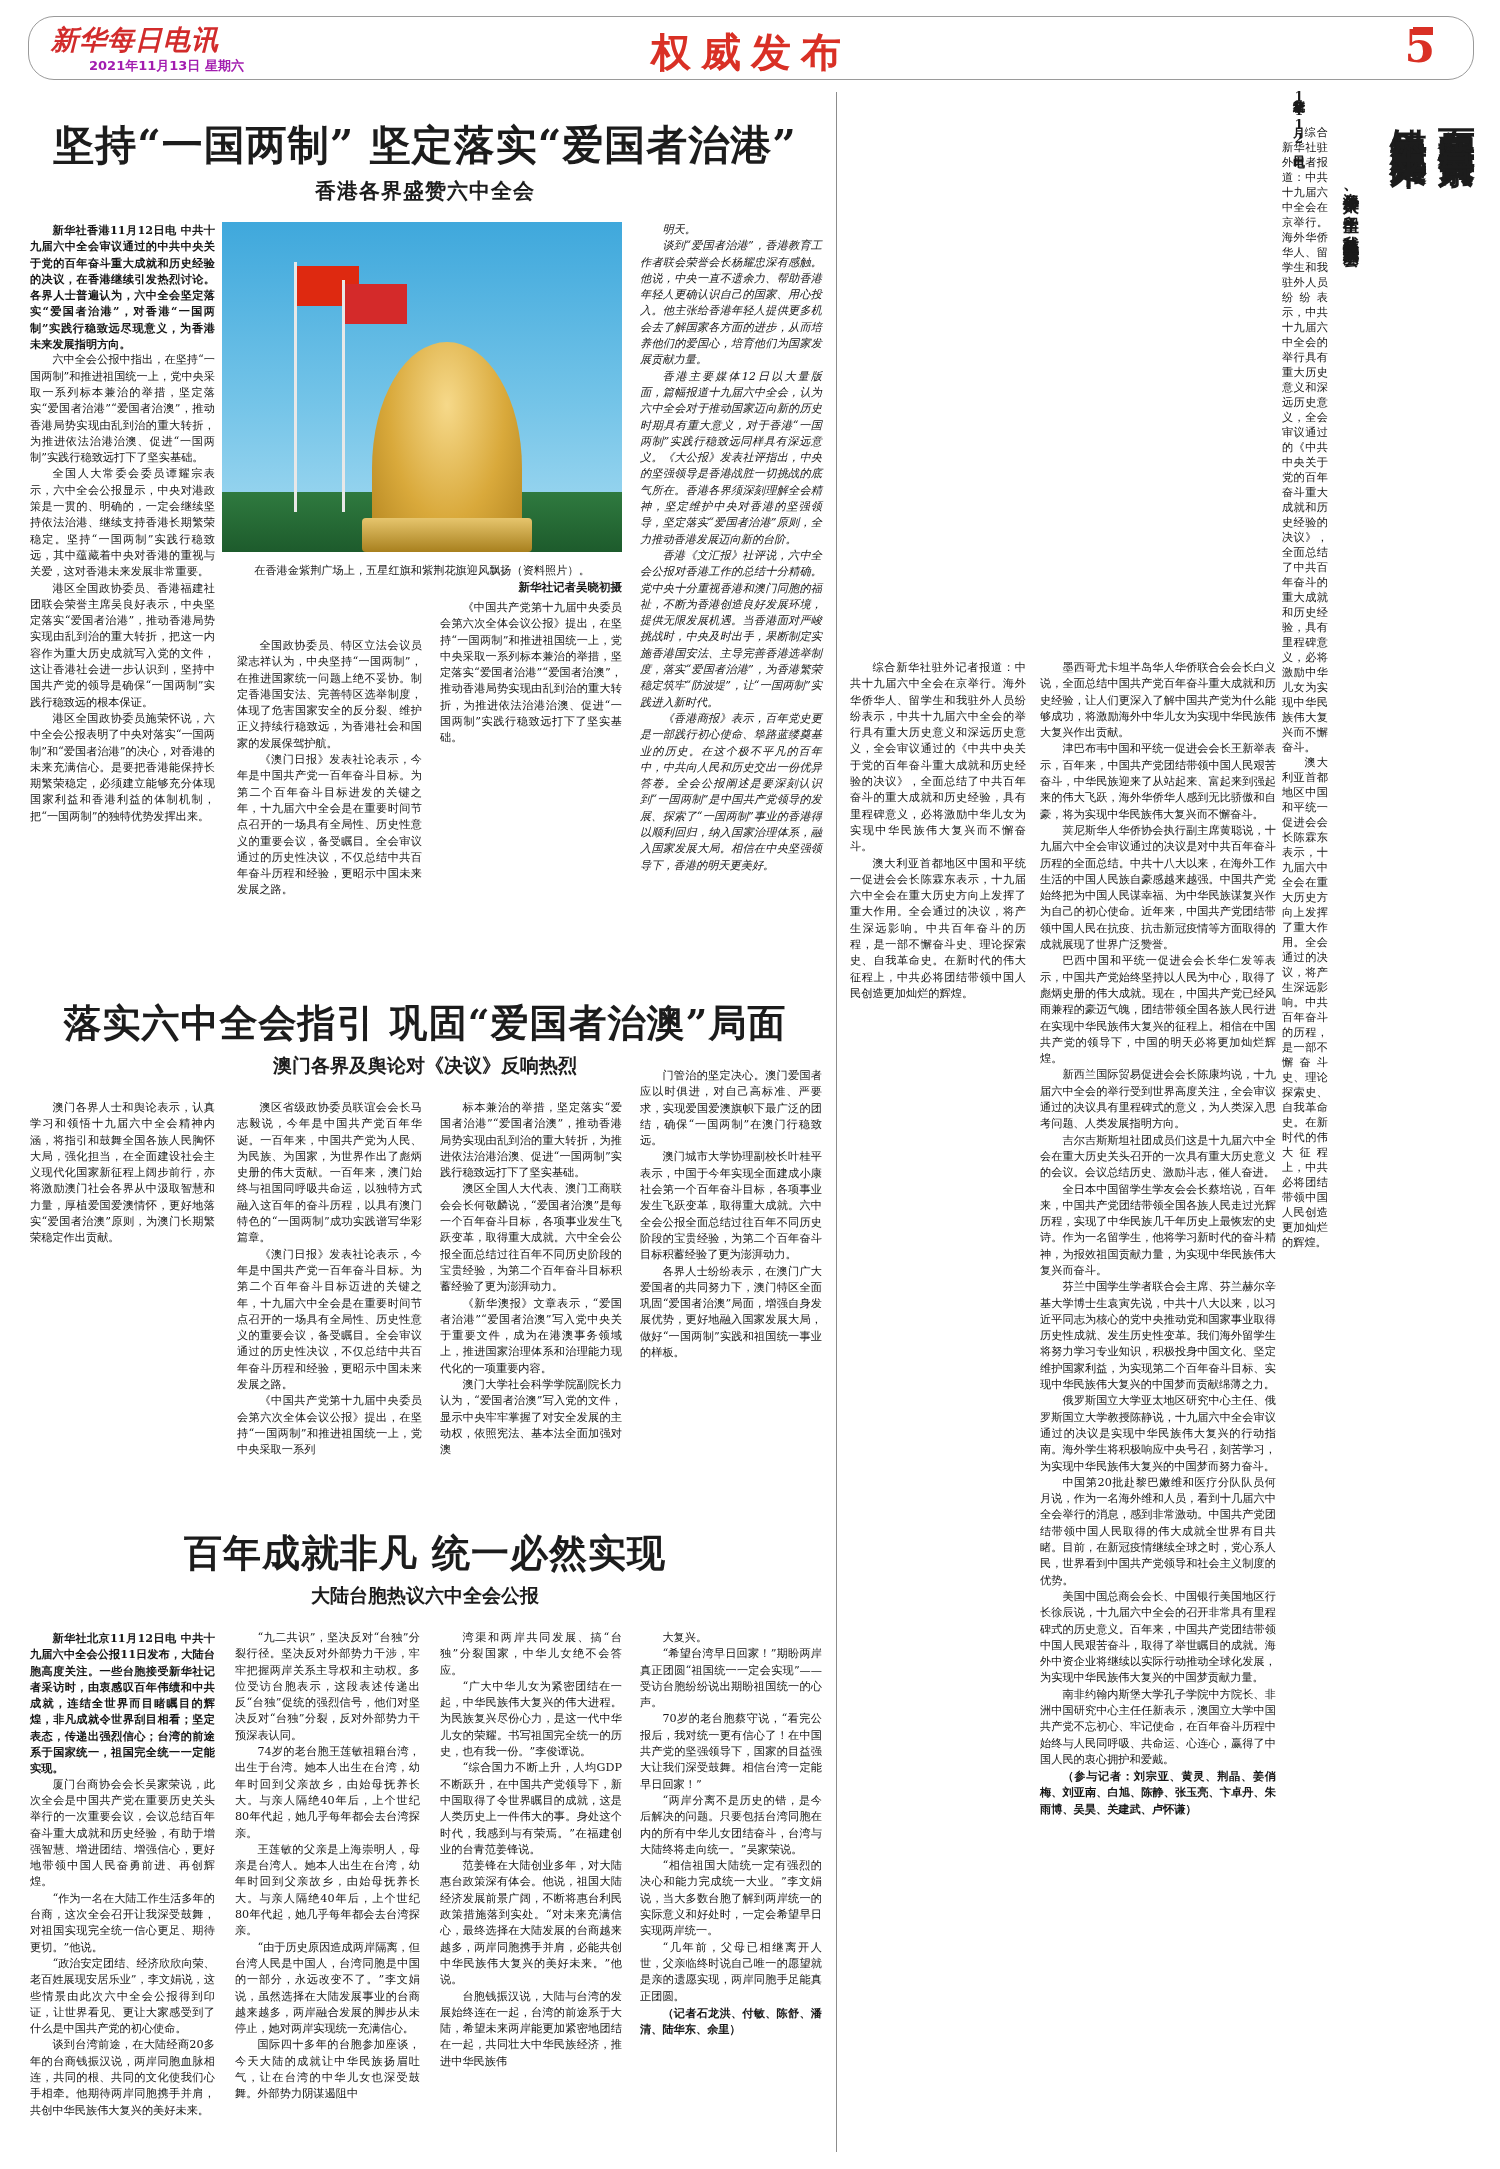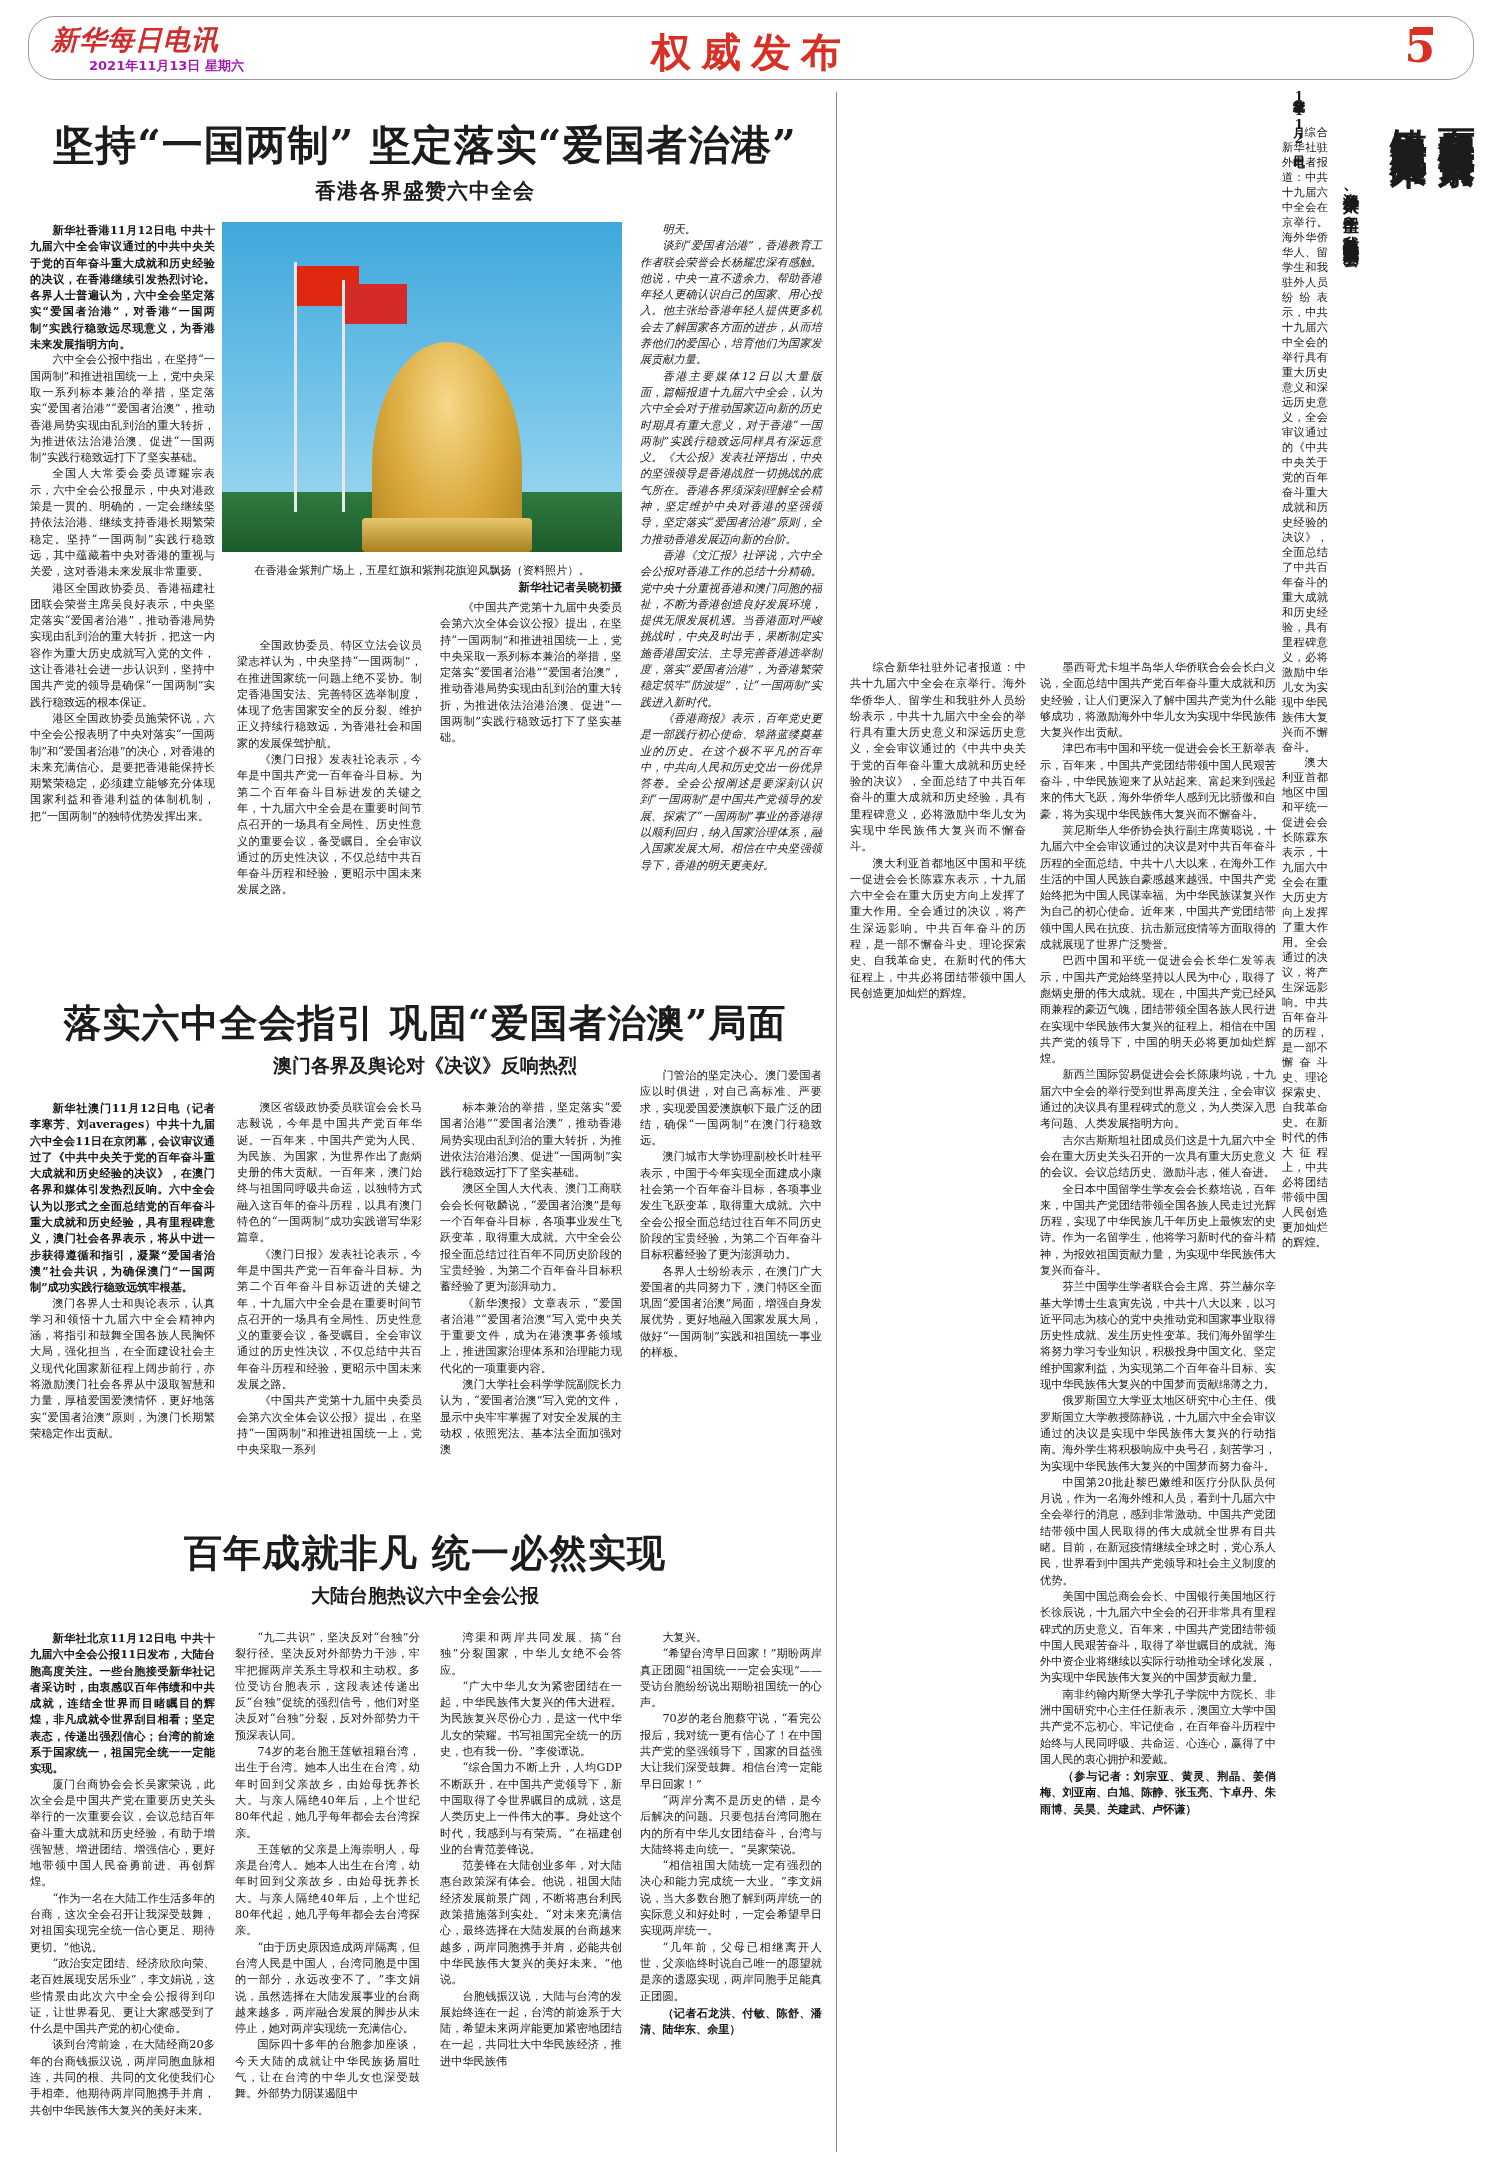--- a/index.html
+++ b/index.html
@@ -112,21 +112,20 @@
     <p>谈到“爱国者治港”，香港教育工作者联会荣誉会长杨耀忠深有感触。他说，中央一直不遗余力、帮助香港年轻人更确认识自己的国家、用心投入。他主张给香港年轻人提供更多机会去了解国家各方面的进步，从而培养他们的爱国心，培育他们为国家发展贡献力量。</p>
     <p>香港主要媒体12日以大量版面，篇幅报道十九届六中全会，认为六中全会对于推动国家迈向新的历史时期具有重大意义，对于香港“一国两制”实践行稳致远同样具有深远意义。《大公报》发表社评指出，中央的坚强领导是香港战胜一切挑战的底气所在。香港各界须深刻理解全会精神，坚定维护中央对香港的坚强领导，坚定落实“爱国者治港”原则，全力推动香港发展迈向新的台阶。</p>
     <p>香港《文汇报》社评说，六中全会公报对香港工作的总结十分精确。党中央十分重视香港和澳门同胞的福祉，不断为香港创造良好发展环境，提供无限发展机遇。当香港面对严峻挑战时，中央及时出手，果断制定实施香港国安法、主导完善香港选举制度，落实“爱国者治港”，为香港繁荣稳定筑牢“防波堤”，让“一国两制”实践进入新时代。</p>
     <p>《香港商报》表示，百年党史更是一部践行初心使命、筚路蓝缕奠基业的历史。在这个极不平凡的百年中，中共向人民和历史交出一份优异答卷。全会公报阐述是要深刻认识到“一国两制”是中国共产党领导的发展、探索了“一国两制”事业的香港得以顺利回归，纳入国家治理体系，融入国家发展大局。相信在中央坚强领导下，香港的明天更美好。</p>
   </div>
 
   <div class="hl-main h2-title">落实六中全会指引 巩固“爱国者治澳”局面</div>
   <div class="hl-main h2-sub">澳门各界及舆论对《决议》反响热烈</div>
 
   <div class="col" style="left:30px;top:1100px;width:185px;">
-    <p class="lead">新华社澳门11月12日电（记者李寒芳、刘averages）中共十九届六中全会11日在京闭幕，会议审议通过了《中共中央关于党的百年奋斗重大成就和历史经验的决议》，在澳门各界和媒体引发热烈反响。六中全会认为以形式之全面总结党的百年奋斗重大成就和历史经验，具有里程碑意义，澳门社会各界表示，将从中进一步获得遵循和指引，凝聚“爱国者治澳”社会共识，为确保澳门“一国两制”成功实践行稳致远筑牢根基。</p>
     <p>澳门各界人士和舆论表示，认真学习和领悟十九届六中全会精神内涵，将指引和鼓舞全国各族人民胸怀大局，强化担当，在全面建设社会主义现代化国家新征程上阔步前行，亦将激励澳门社会各界从中汲取智慧和力量，厚植爱国爱澳情怀，更好地落实“爱国者治澳”原则，为澳门长期繁荣稳定作出贡献。</p>
   </div>
   <div class="col" style="left:237px;top:1100px;width:185px;">
     <p>澳区省级政协委员联谊会会长马志毅说，今年是中国共产党百年华诞。一百年来，中国共产党为人民、为民族、为国家，为世界作出了彪炳史册的伟大贡献。一百年来，澳门始终与祖国同呼吸共命运，以独特方式融入这百年的奋斗历程，以具有澳门特色的“一国两制”成功实践谱写华彩篇章。</p>
     <p>《澳门日报》发表社论表示，今年是中国共产党一百年奋斗目标。为第二个百年奋斗目标迈进的关键之年，十九届六中全会是在重要时间节点召开的一场具有全局性、历史性意义的重要会议，备受瞩目。全会审议通过的历史性决议，不仅总结中共百年奋斗历程和经验，更昭示中国未来发展之路。</p>
     <p>《中国共产党第十九届中央委员会第六次全体会议公报》提出，在坚持“一国两制”和推进祖国统一上，党中央采取一系列</p>
   </div>
   <div class="col" style="left:440px;top:1100px;width:182px;">
     <p>标本兼治的举措，坚定落实“爱国者治港”“爱国者治澳”，推动香港局势实现由乱到治的重大转折，为推进依法治港治澳、促进“一国两制”实践行稳致远打下了坚实基础。</p>
     <p>澳区全国人大代表、澳门工商联会会长何敬麟说，“爱国者治澳”是每一个百年奋斗目标，各项事业发生飞跃变革，取得重大成就。六中全会公报全面总结过往百年不同历史阶段的宝贵经验，为第二个百年奋斗目标积蓄经验了更为澎湃动力。</p>

